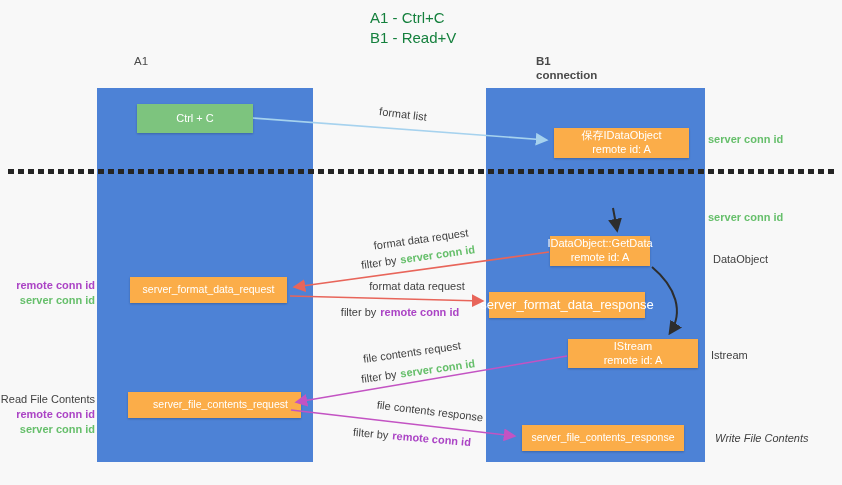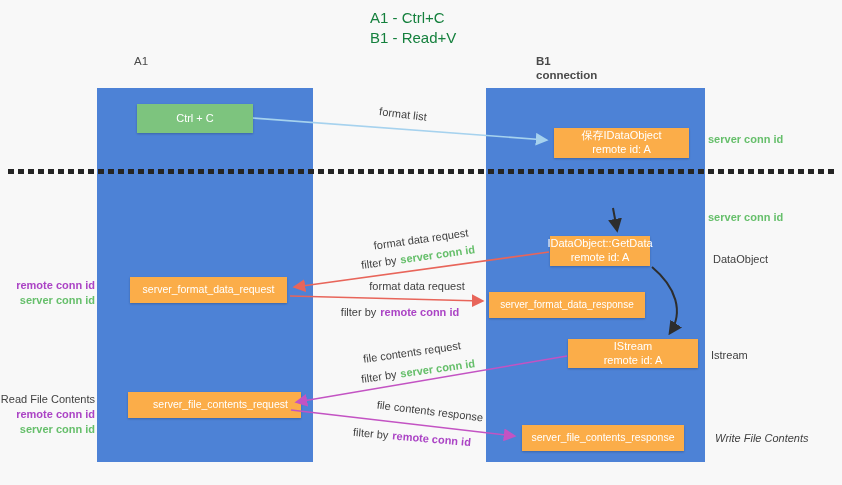--- a/index.html
+++ b/index.html
@@ -65,21 +65,21 @@
   <div class="abs node orange" style="left:550px;top:236px;width:100px;height:30px;">
     <div>IDataObject::GetData</div>
     <div>remote id: A</div>
   </div>
 
   <div class="abs node orange" style="left:130px;top:277px;width:157px;height:26px;">
     <div style="font-size:10.5px;">server_format_data_request</div>
   </div>
 
   <div class="abs node orange" style="left:489px;top:292px;width:156px;height:26px;">
-    <div style="font-size:10px;">server_format_data_response</div>
+    <div style="font-size:13px;">server_format_data_response</div>
   </div>
 
   <div class="abs node orange" style="left:568px;top:339px;width:130px;height:29px;">
     <div>IStream</div>
     <div>remote id: A</div>
   </div>
 
   <div class="abs node orange" style="left:128px;top:392px;width:161px;height:26px;padding-left:12px;">
     <div style="font-size:10.5px;">server_file_contents_request</div>
   </div>

